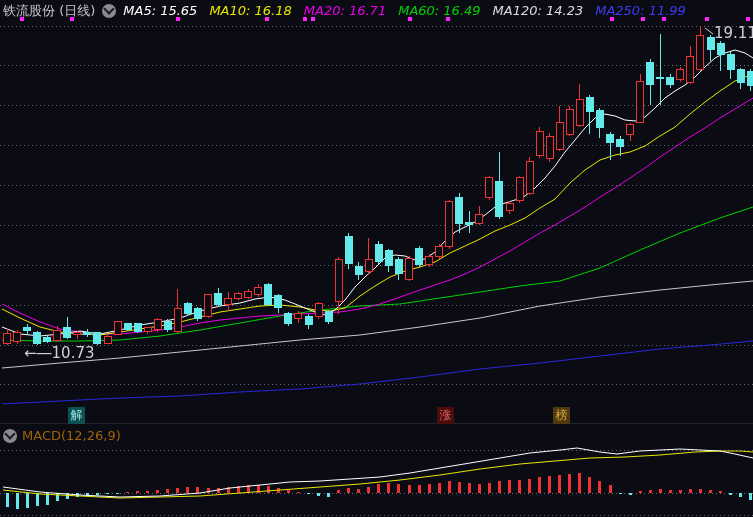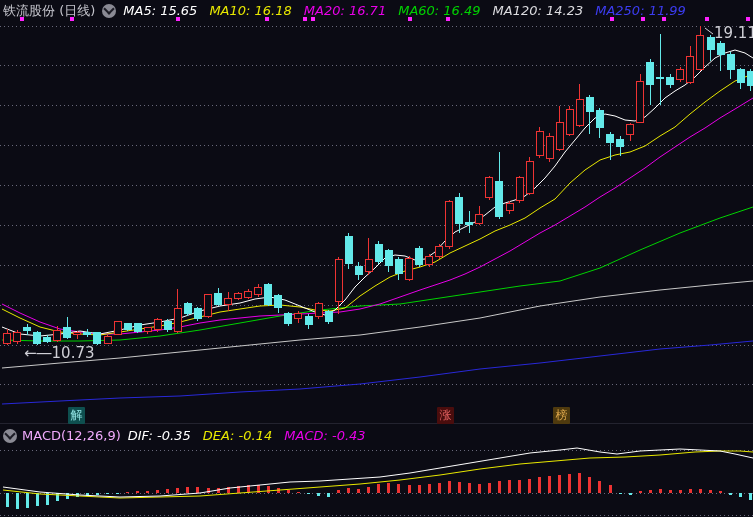--- a/index.html
+++ b/index.html
@@ -303,22 +303,21 @@
   <div class="divider" style="top:423px;"></div>
 
   <div class="hdr-row" style="top:2px;">
     <span class="title">铁流股份 (日线)</span>
     <span class="circ-btn"></span>
     <span><span class="ind" style="color: rgb(255, 255, 255);">MA5: 15.65</span><span class="ind" style="color: rgb(232, 232, 0);">MA10: 16.18</span><span class="ind" style="color: rgb(232, 0, 232);">MA20: 16.71</span><span class="ind" style="color: rgb(0, 210, 0);">MA60: 16.49</span><span class="ind" style="color: rgb(220, 220, 224);">MA120: 14.23</span><span class="ind" style="color: rgb(60, 60, 240);">MA250: 11.99</span></span>
   </div>
 
   <div class="hdr-row" style="top:427px;">
     <span class="circ-btn" style="margin-right:5px;"></span>
-    <span class="title" style="color:#f0abfc;">MACD(12,26,9)</span>
-    <span><span class="ind" style="color: rgb(255, 255, 255);">DIF: -0.35</span><span class="ind" style="color: rgb(232, 232, 0);">DEA: -0.14</span><span class="ind" style="color: rgb(232, 0, 232);">MACD: -0.43</span></span>
+    <span class="title" style="color:#a16207;">MACD(12,26,9)</span>
   </div>
 
   <div class="pricelabel" style="left:714px;top:24px;">19.11</div>
   <div class="pricelabel" style="left:24px;top:344px;">←―10.73</div>
 
 <div class="wm" style="left: 68px; top: 407px; background: rgb(14, 79, 79); color: rgb(143, 224, 224);">解</div>
     <div class="wm" style="left: 437px; top: 407px; background: rgb(74, 13, 13); color: rgb(224, 96, 96);">涨</div>
     <div class="wm" style="left: 553px; top: 407px; background: rgb(79, 58, 14); color: rgb(220, 165, 74);">榜</div>
   </div>
 

